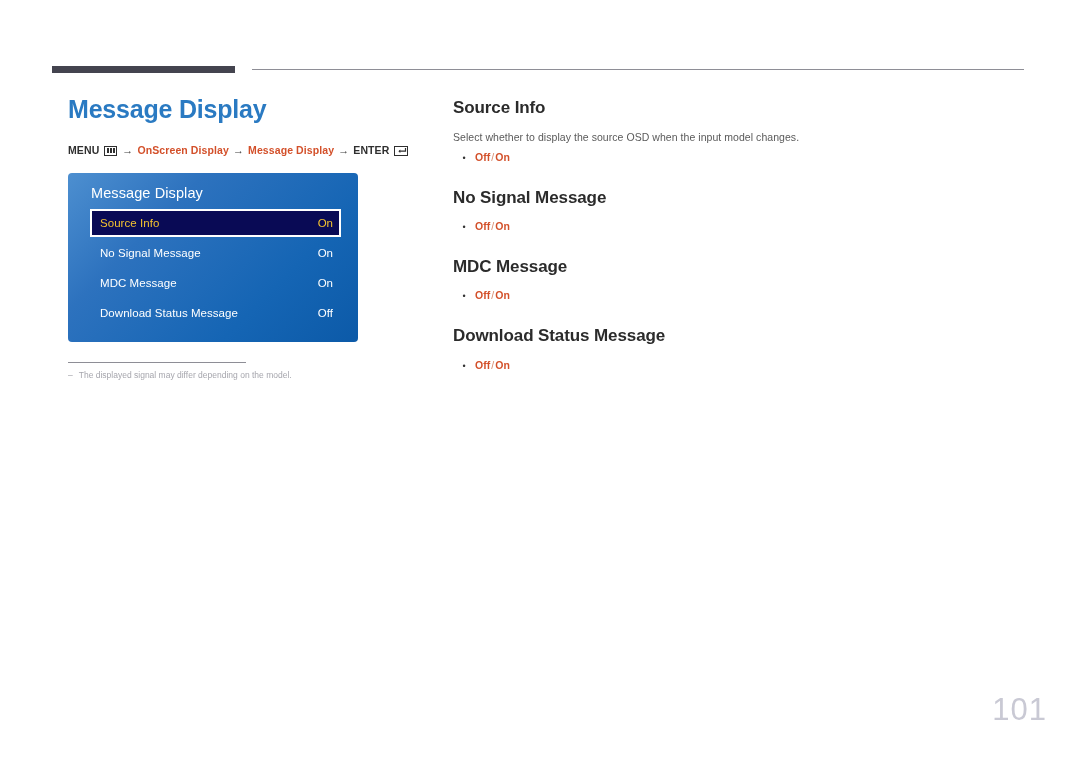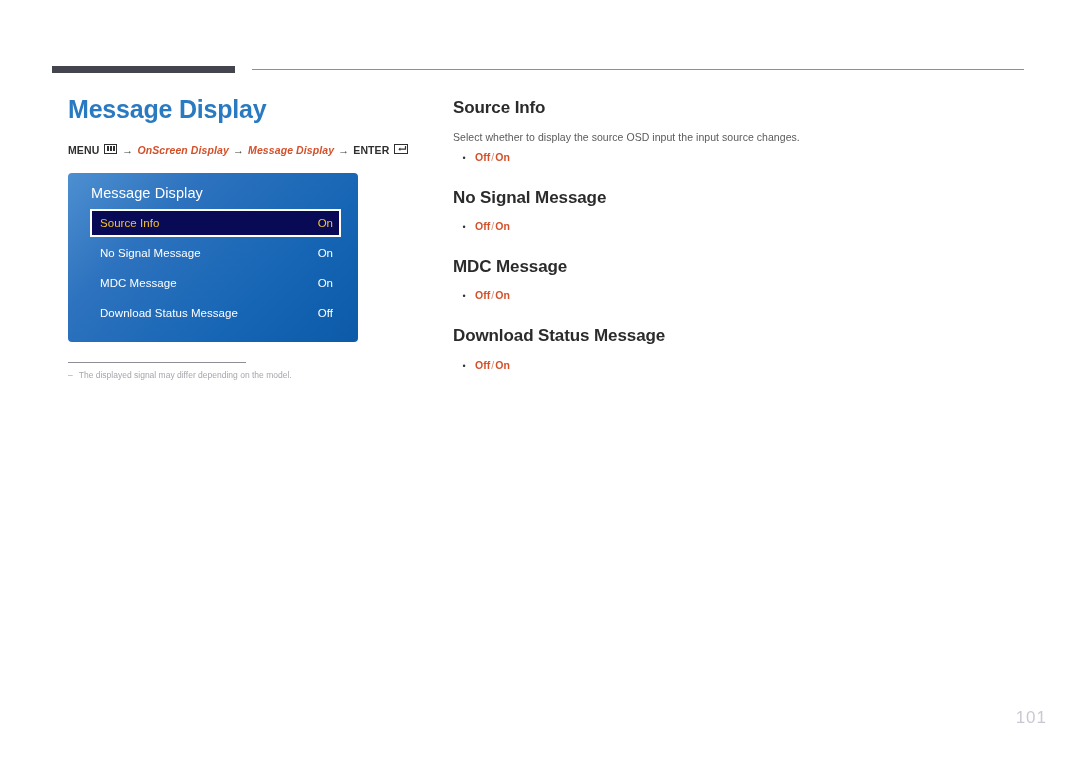--- a/index.html
+++ b/index.html
@@ -56,25 +56,25 @@
     margin: 0 0 20px 0;
     line-height: 1.15;
   }
   .breadcrumb {
     font-size: 10.5px;
     font-weight: bold;
     color: #2f2f2f;
     letter-spacing: 0.1px;
     white-space: nowrap;
     display: flex;
-    align-items: flex-start;
+    align-items: flex-end;
     gap: 4px;
     margin-bottom: 17px;
   }
-  .breadcrumb .crumb-accent { color: #d3502a; font-style: italic; }
+  .breadcrumb .crumb-accent { color: #d3502a; }
   .breadcrumb .arrow { color: #3a3a3a; font-weight: normal; font-size: 11px; }
 
   .icon-menu {
     display: inline-block;
     width: 13px;
     height: 10px;
     border: 1.3px solid #2f2f2f;
     box-sizing: border-box;
     position: relative;
     vertical-align: -1px;
@@ -218,21 +218,21 @@
     color: #d78a6e;
     font-weight: normal;
     padding: 0 1px;
   }
 
   
   .page-number {
     position: absolute;
     right: 33px;
     bottom: 35px;
-    font-size: 17px;
+    font-size: 31px;
     color: #c9c9d4;
     letter-spacing: 1px;
     font-weight: normal;
   }
 </style>
 </head>
 <body>
 
 <div class="header-rule">
   <div class="bar-thick"></div>
@@ -294,21 +294,21 @@
       <span class="note-dash">–</span>
       <span>The displayed signal may differ depending on the model.</span>
     </div>
   </div>
 </div>
 
 <div class="right-col">
 
   <div class="section">
     <h2 class="section-title">Source Info</h2>
-    <p class="section-desc">Select whether to display the source OSD input the input source changes.</p>
+    <p class="section-desc">Select whether to display the source OSD when the input model changes.</p>
     <div class="option-row">
       <span class="option-bullet">•</span>
       <span class="option-text">
         <span>Off</span><span class="sep">/</span><span>On</span>
       </span>
     </div>
   </div>
 
   <div class="section">
     <h2 class="section-title">No Signal Message</h2>

